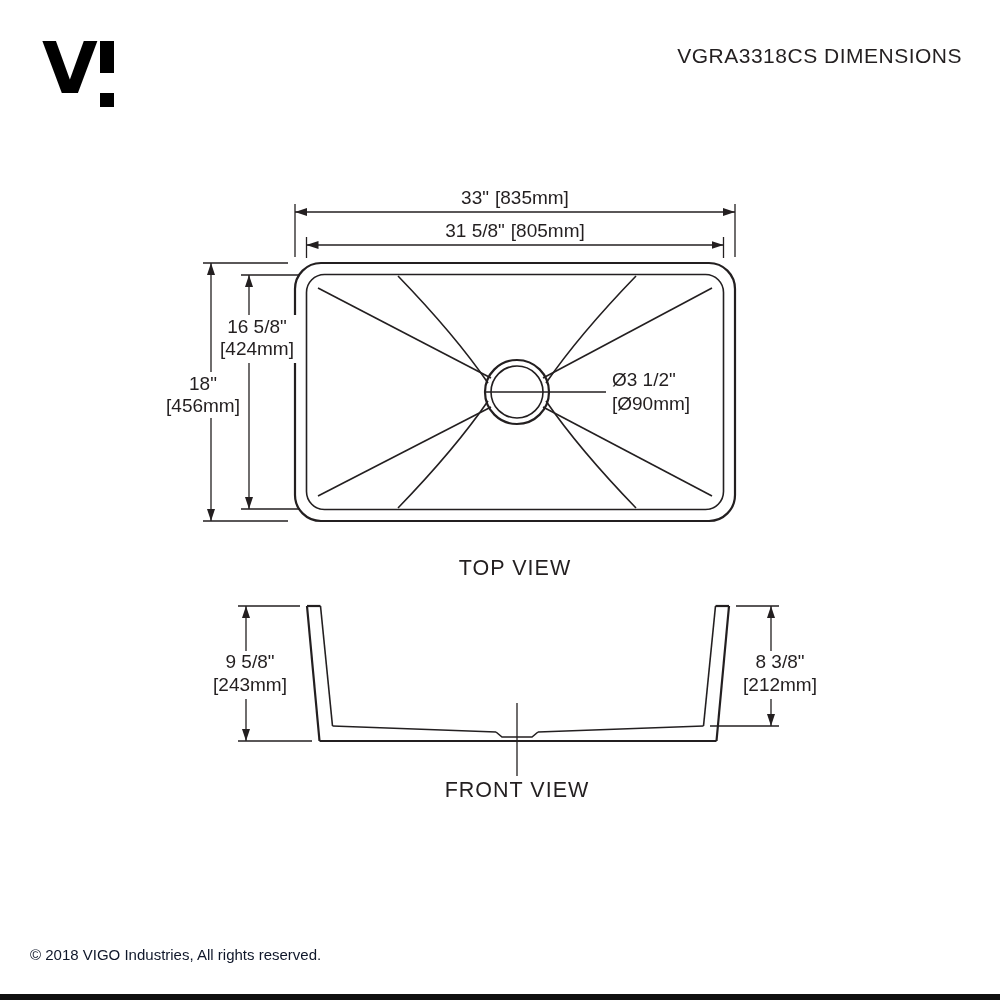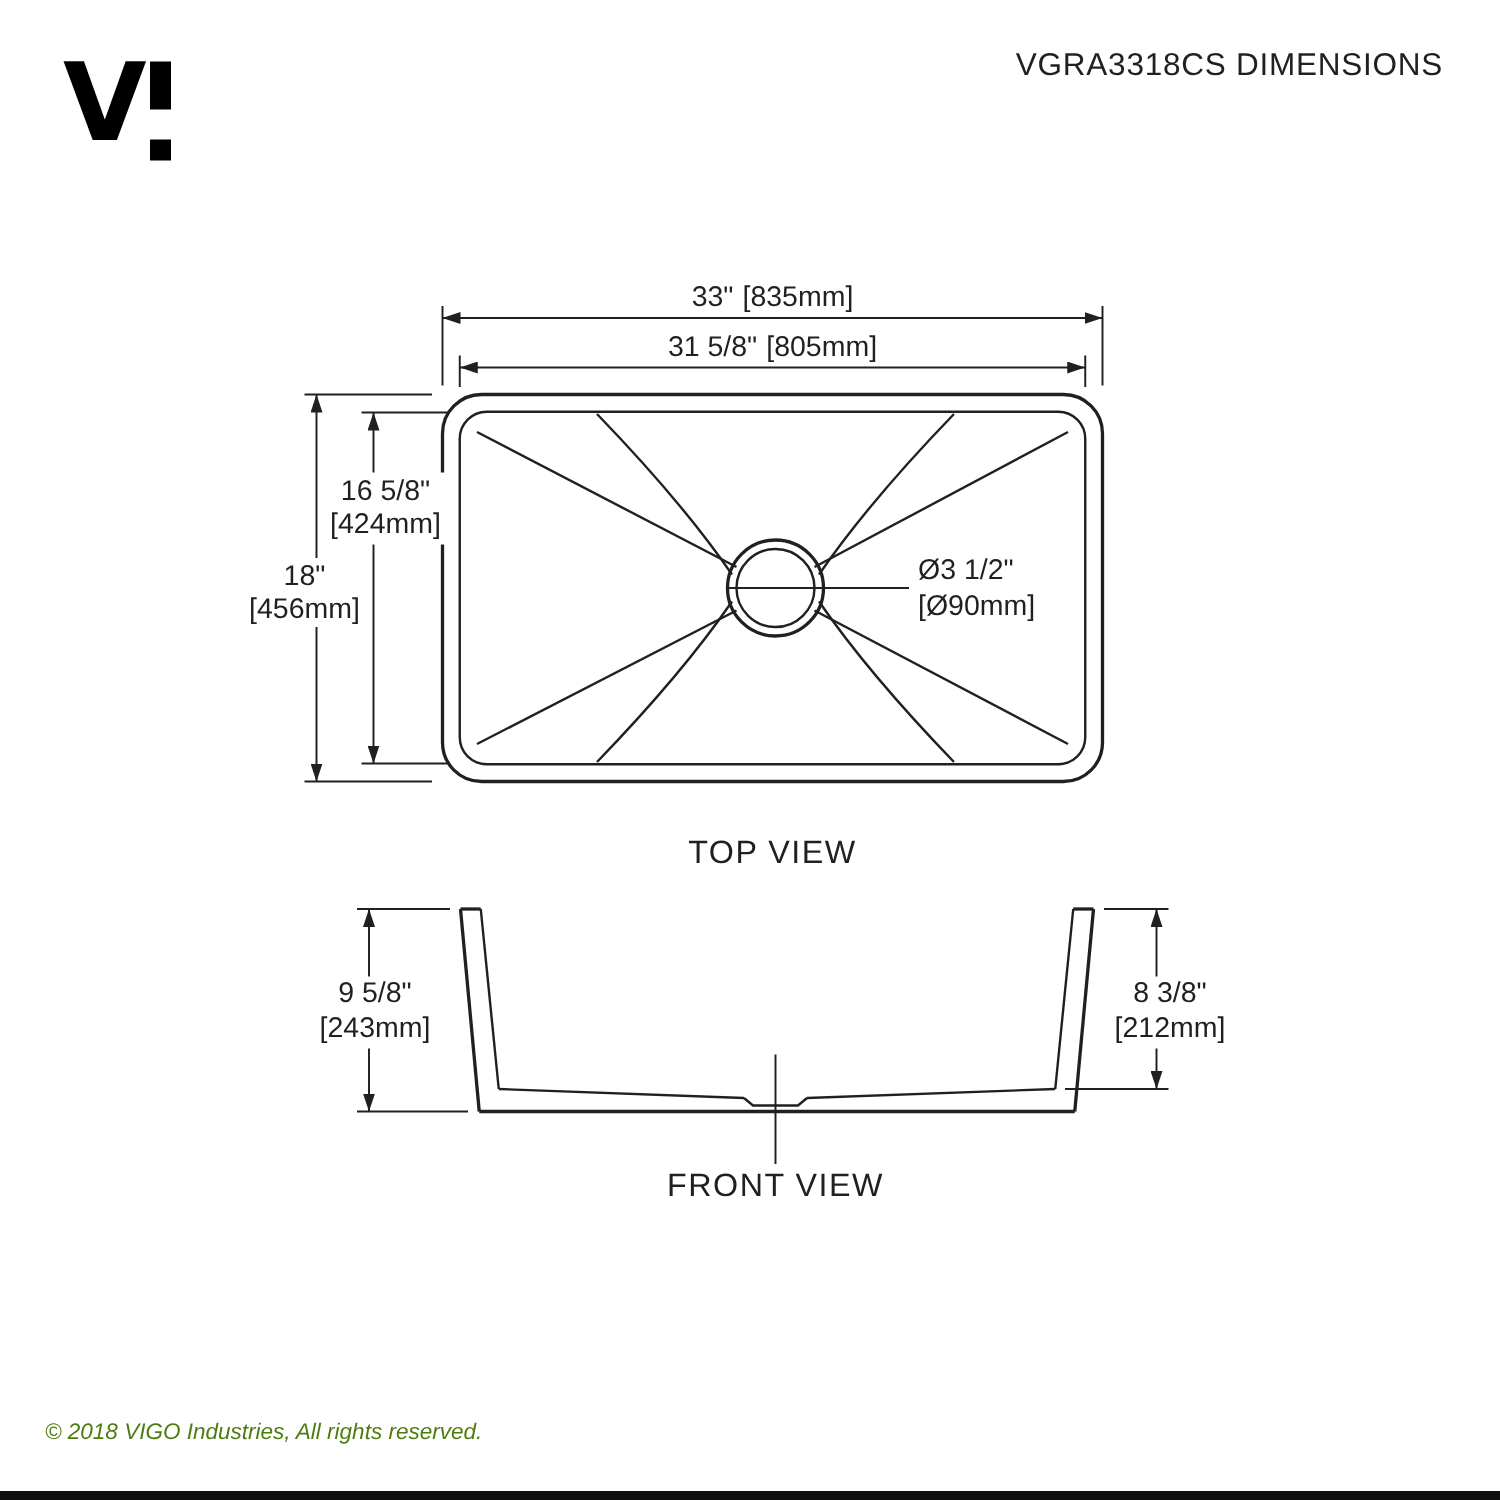--- a/index.html
+++ b/index.html
@@ -13,35 +13,35 @@
     position:absolute; left:42px; top:32px;
     display:flex; align-items:baseline;
     font-family:"DejaVu Sans", sans-serif; font-weight:bold;
     font-size:72px; line-height:1; letter-spacing:-4px; color:#000;
   }
   .logo-i { display:inline-block; position:relative; width:14px; height:52px; margin:0 8px 0 6px; }
   .logo-i-bar { position:absolute; top:0; left:0; width:14px; height:32px; background:#000; }
   .logo-i-dot { position:absolute; bottom:-14px; left:0; width:14px; height:14px; background:#000; }
   
   .title {
-    position:absolute; top:32px; right:38px;
+    position:absolute; top:44px; right:38px;
     font-size:21px; color:#231f20; letter-spacing:0.5px;
   }
   
   svg.diagram { position:absolute; left:0; top:0; }
   .ln  { stroke:#231f20; fill:none; stroke-linecap:butt; }
   .w22 { stroke-width:2.2; }
   .w16 { stroke-width:1.6; }
   .w13 { stroke-width:1.3; }
   .mask { fill:#ffffff; stroke:none; }
   svg text { fill:#231f20; font-family:"Liberation Sans", sans-serif; }
   .t19 { font-size:19px; }
   .t21 { font-size:21.5px; letter-spacing:1px; }
   
-  .footer { position:absolute; left:30px; top:946px; font-size:15px; color:#4d7c0f;font-style:italic; }
+  .footer { position:absolute; left:30px; top:946px; font-size:15px; color:#0f172a; }
   .bottom-bar { position:absolute; left:0; bottom:0; width:100%; height:6px; background:#101010; }
 </style>
 </head>
 <body>
 
 <div class="page">
 
   <div class="logo">
     <span>V</span>
     <span class="logo-i">

